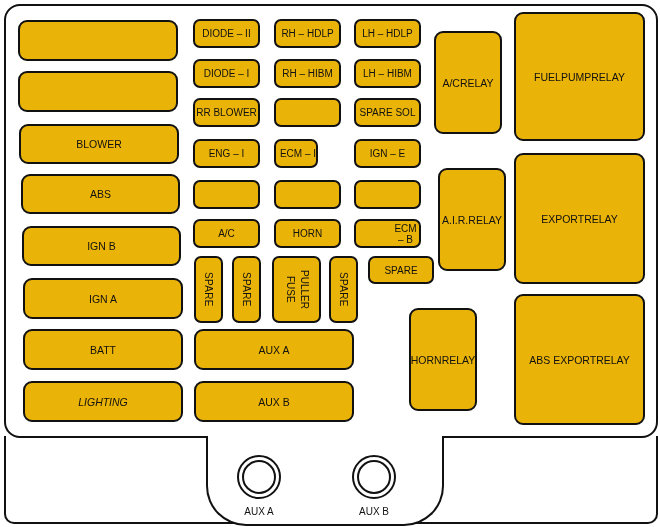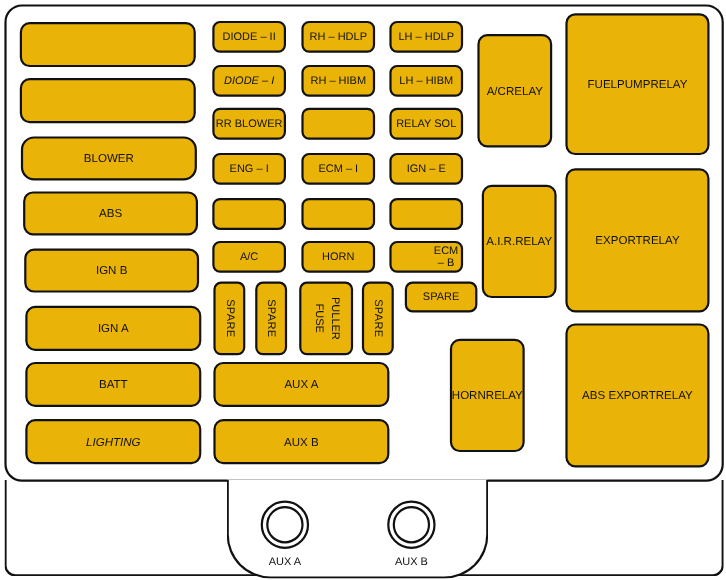--- a/index.html
+++ b/index.html
@@ -23,21 +23,21 @@
 <div class="abs frame"></div>
 <div class="abs lower"></div>
 <div class="abs tab"></div>
 
 <div class="abs box" style="left:18px;top:20px;width:160px;height:41px;">
     <span></span>
   </div>
 <div class="abs box" style="left:18px;top:71px;width:160px;height:41px;">
     <span></span>
   </div>
-<div class="abs box" style="left:19px;top:124px;width:160px;height:40px;border-radius:12px;">
+<div class="abs box" style="left:19px;top:124px;width:160px;height:40px;">
     <span>BLOWER</span>
   </div>
 <div class="abs box" style="left:21px;top:174px;width:159px;height:40px;">
     <span>ABS</span>
   </div>
 <div class="abs box" style="left:22px;top:226px;width:159px;height:40px;">
     <span>IGN B</span>
   </div>
 <div class="abs box" style="left:23px;top:278px;width:160px;height:41px;">
     <span>IGN A</span>
@@ -52,44 +52,44 @@
 <div class="abs box small" style="left:193px;top:19px;width:67px;height:29px;">
     <span>DIODE – II</span>
   </div>
 <div class="abs box small" style="left:274px;top:19px;width:67px;height:29px;">
     <span>RH – HDLP</span>
   </div>
 <div class="abs box small" style="left:354px;top:19px;width:67px;height:29px;">
     <span>LH – HDLP</span>
   </div>
 
-<div class="abs box small" style="left:193px;top:59px;width:67px;height:29px;font-style:italic;">
+<div class="abs box small" style="left:193px;top:59px;width:67px;height:29px;">
     <span>DIODE – I</span>
   </div>
 <div class="abs box small" style="left:274px;top:59px;width:67px;height:29px;">
     <span>RH – HIBM</span>
   </div>
 <div class="abs box small" style="left:354px;top:59px;width:67px;height:29px;">
     <span>LH – HIBM</span>
   </div>
 
 <div class="abs box small" style="left:193px;top:98px;width:67px;height:29px;">
     <span>RR BLOWER</span>
   </div>
 <div class="abs box small" style="left:274px;top:98px;width:67px;height:29px;">
     <span></span>
   </div>
 <div class="abs box small" style="left:354px;top:98px;width:67px;height:29px;">
-    <span>RELAY SOL</span>
+    <span>SPARE SOL</span>
   </div>
 
 <div class="abs box small" style="left:193px;top:139px;width:67px;height:29px;">
     <span>ENG – I</span>
   </div>
-<div class="abs box small" style="left:274px;top:139px;width:67px;height:29px;">
+<div class="abs box small" style="left:274px;top:139px;width:44px;height:29px;justify-content:flex-end;">
     <span>ECM – I</span>
   </div>
 <div class="abs box small" style="left:354px;top:139px;width:67px;height:29px;">
     <span>IGN – E</span>
   </div>
 
 <div class="abs box small" style="left:193px;top:180px;width:67px;height:29px;">
     <span></span>
   </div>
 <div class="abs box small" style="left:274px;top:180px;width:67px;height:29px;">

